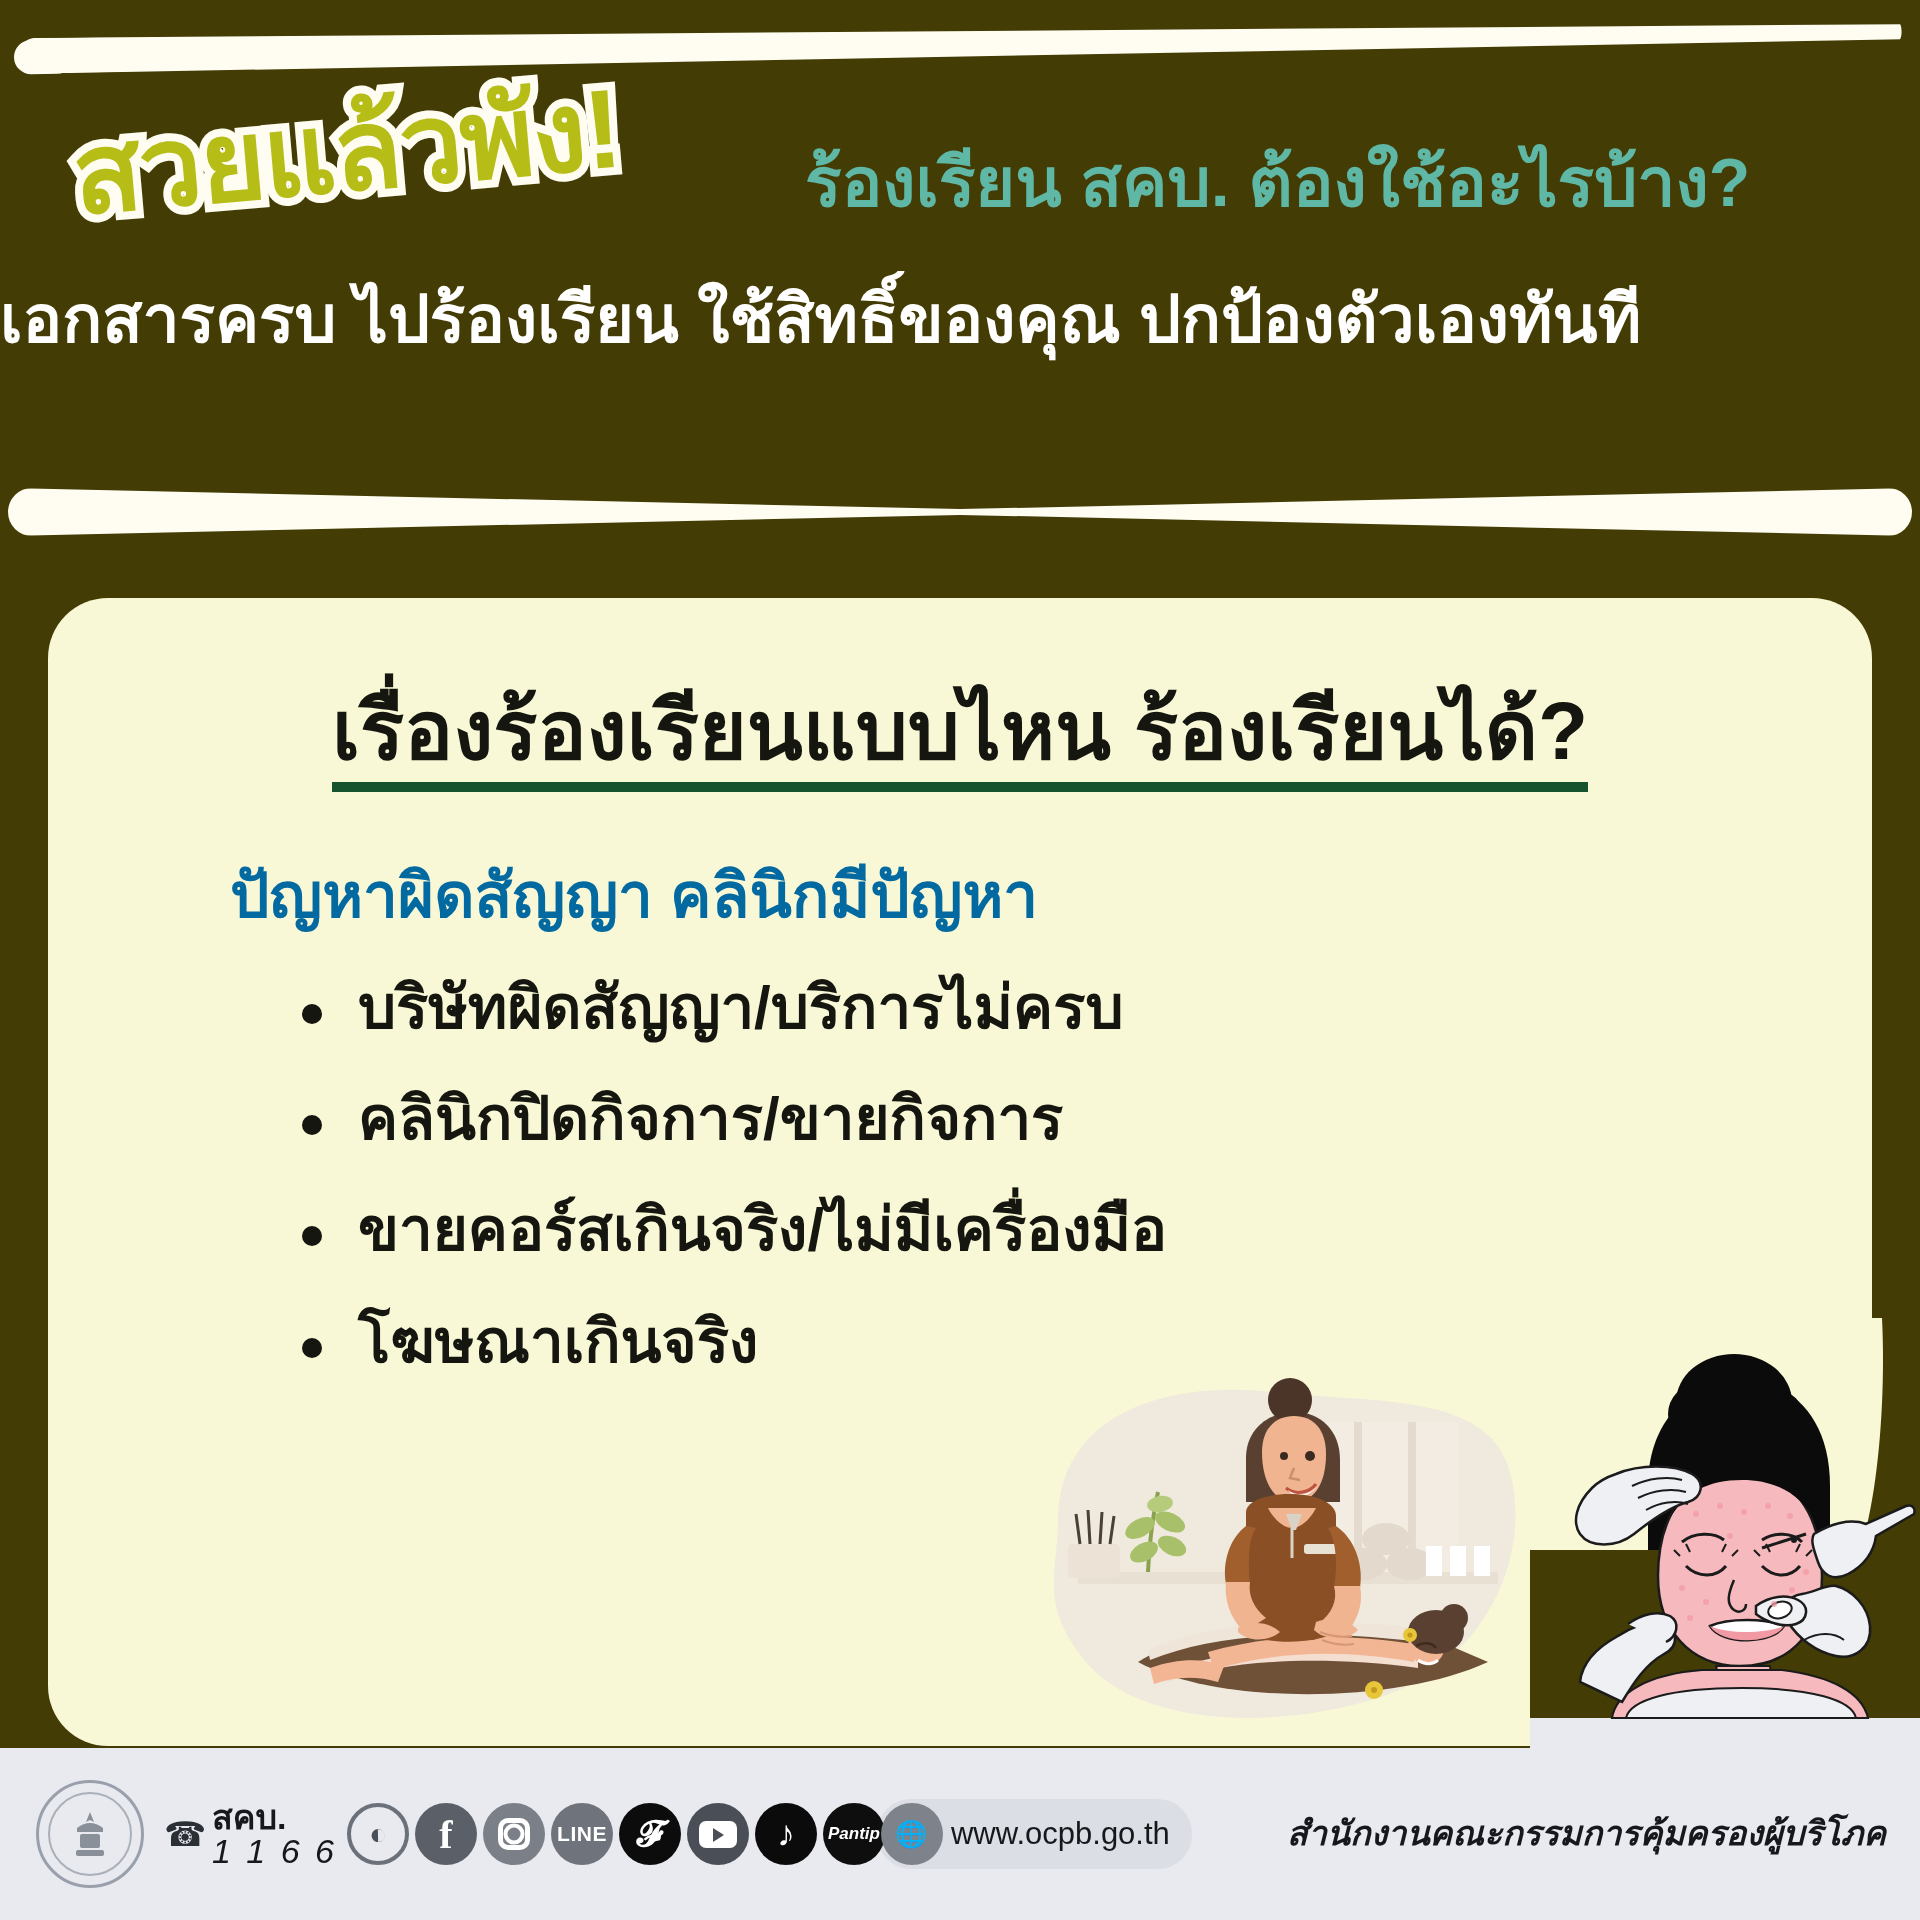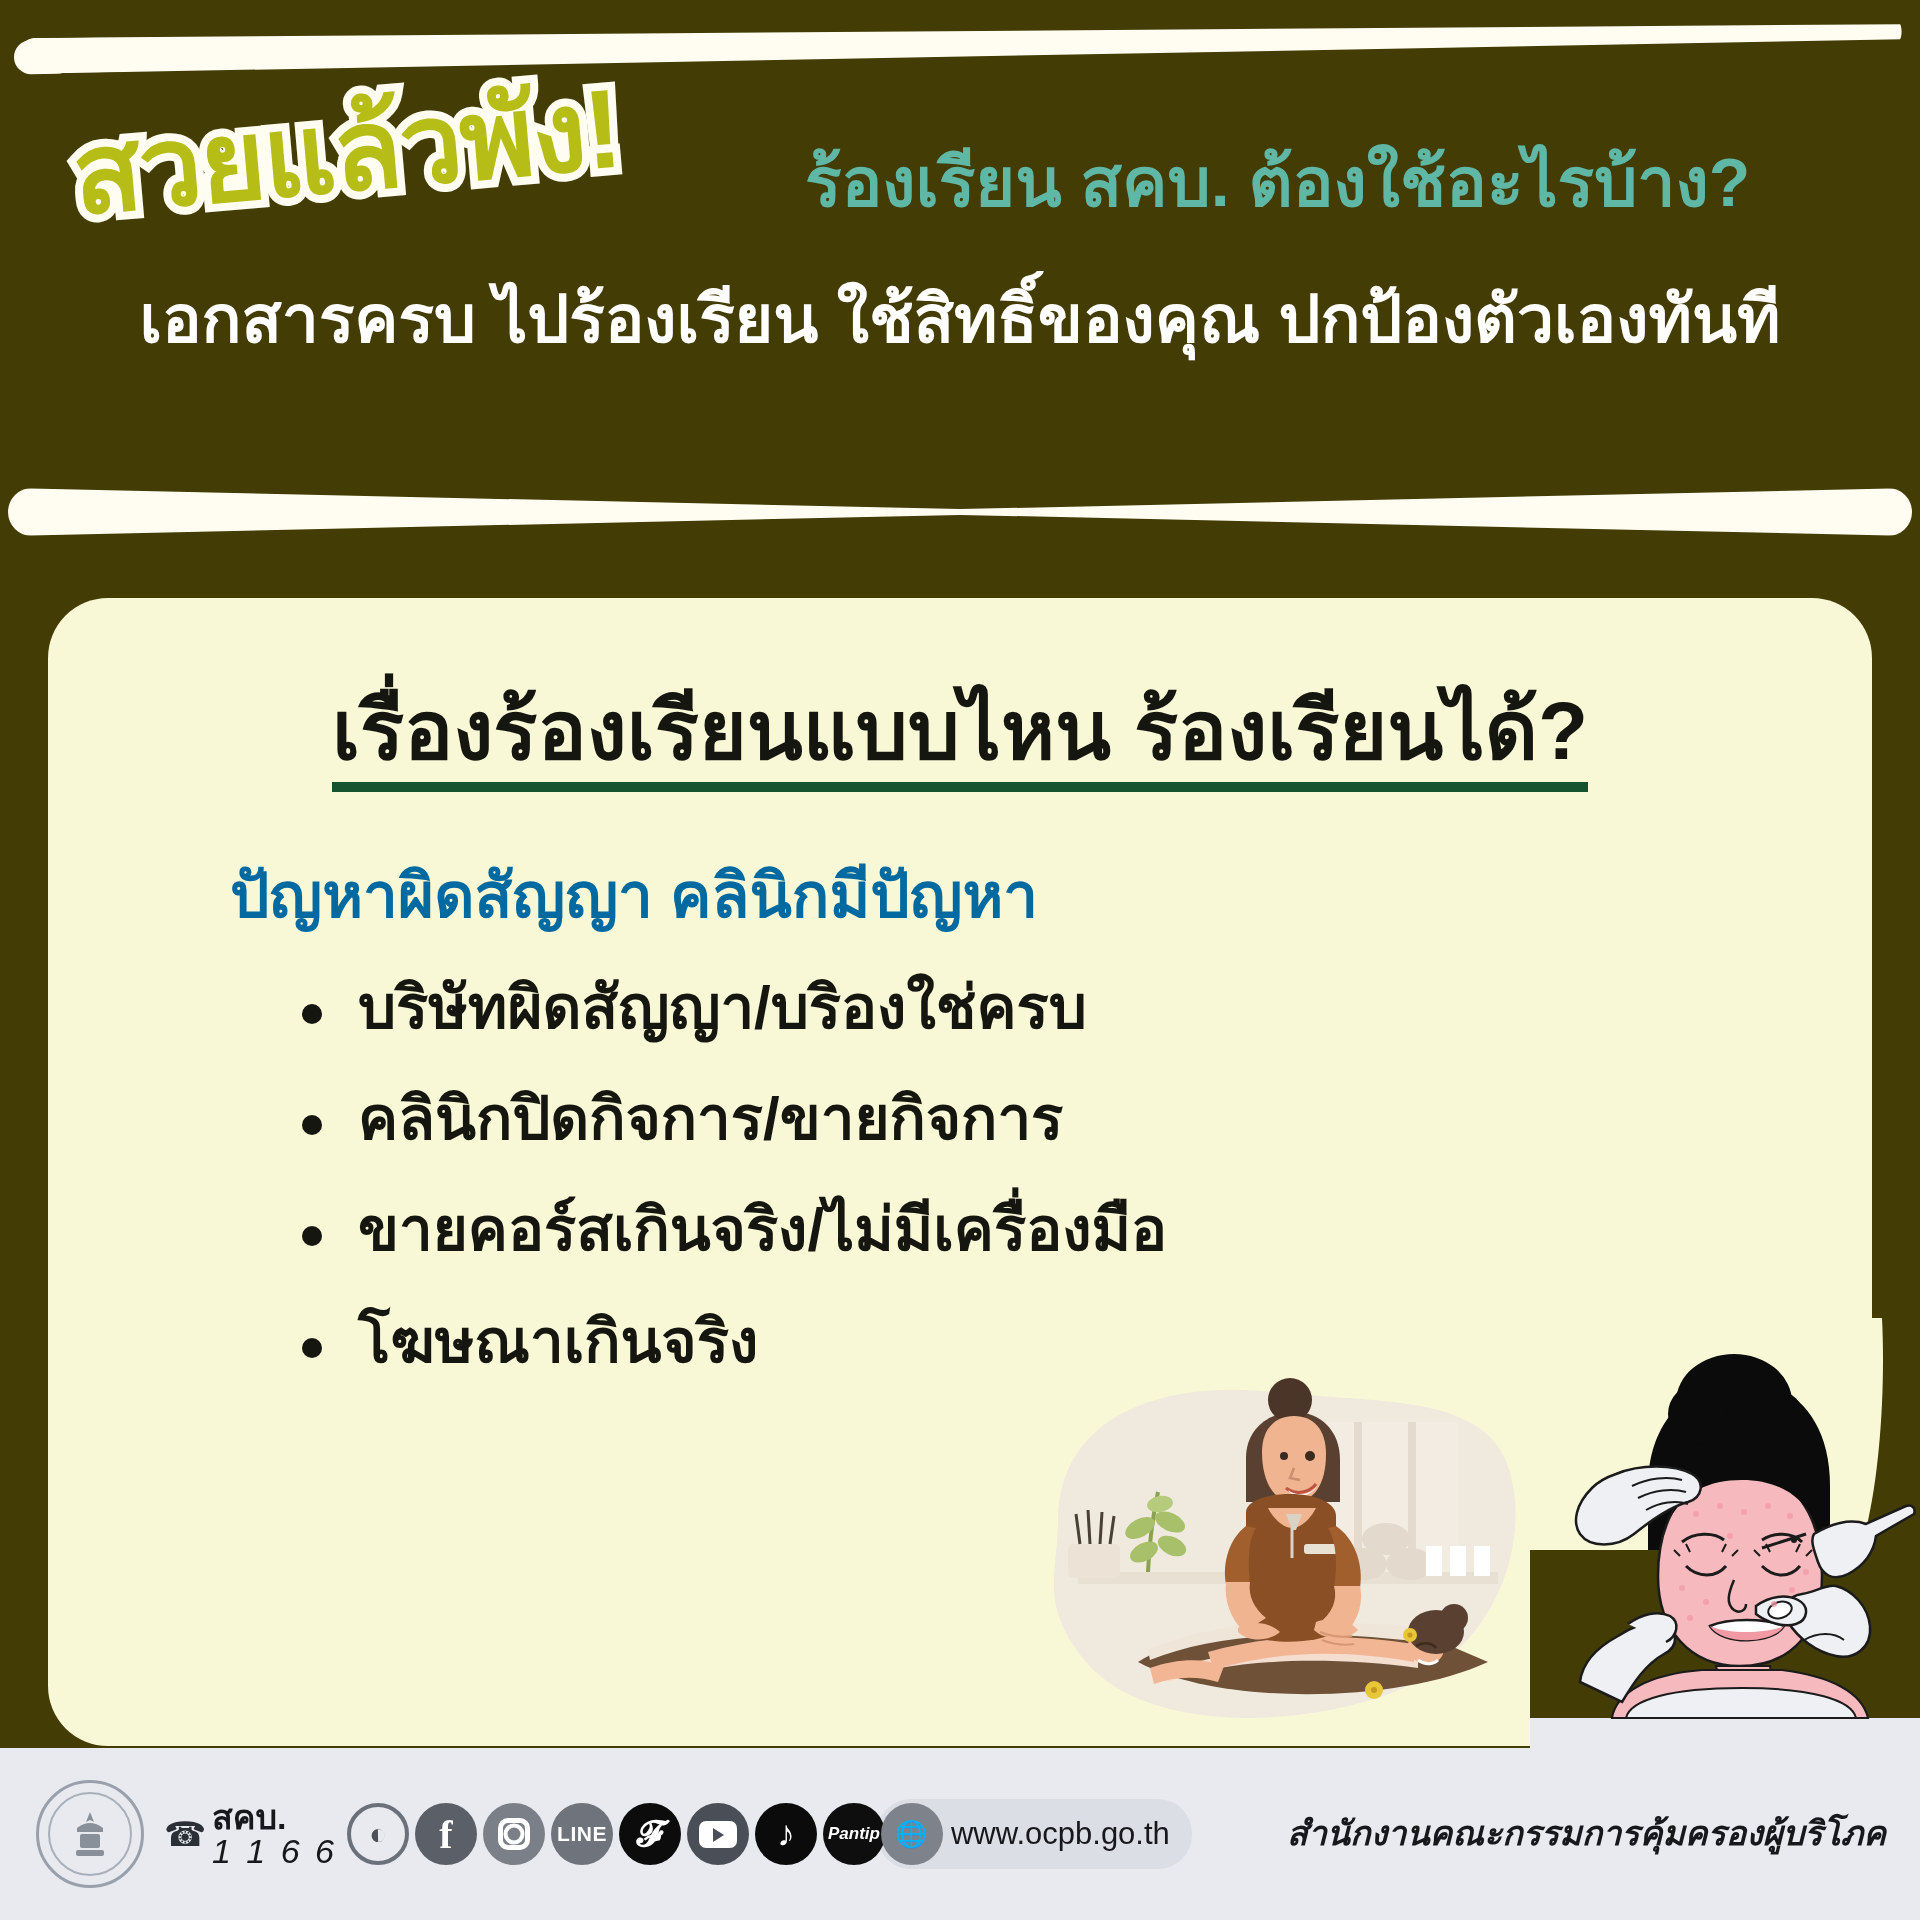--- a/index.html
+++ b/index.html
@@ -81,21 +81,21 @@
     font-size:68px;
     font-weight:bold;
     color:#5fb8a6;
     line-height:1;
     white-space:nowrap;
   }
 
   .headline {
     position:absolute;
     left:0; top:282px;
-    width:1920px;
+    width:1548px;
     text-align:center;
     font-size:66px;
     font-weight:bold;
     color:#ffffff;
     line-height:1.15;
     white-space:nowrap;
   }
 
   
   .card {
@@ -324,21 +324,21 @@
   <div class="headline">เอกสารครบ ไปร้องเรียน ใช้สิทธิ์ของคุณ ปกป้องตัวเองทันที</div>
 
   <div class="card">
     <div class="card-heading">
       <span>เรื่องร้องเรียนแบบไหน ร้องเรียนได้?</span>
     </div>
 
     <div class="card-lead">ปัญหาผิดสัญญา คลินิกมีปัญหา</div>
 
     <ul class="bullets">
-      <li>บริษัทผิดสัญญา/บริองใช่ครบ</li>
+      <li>บริษัทผิดสัญญา/บริการไม่ครบ</li>
       <li>คลินิกปิดกิจการ/ขายกิจการ</li>
       <li>ขายคอร์สเกินจริง/ไม่มีเครื่องมือ</li>
       <li>โฆษณาเกินจริง</li>
     </ul>
 
     <svg class="illus-spa" viewBox="0 0 520 400" style="position:absolute; left:970px; top:734px;">
       <path d="M40 190 C40 80 150 48 255 60 C360 72 470 60 492 140 C514 222 470 330 360 366 C250 400 120 392 68 330 C20 272 40 240 40 190 Z" fill="#efe9de"></path>
       <rect x="300" y="90" width="140" height="150" fill="#f3ece2"></rect>
       <rect x="336" y="90" width="8" height="150" fill="#e4dace"></rect>
       <rect x="390" y="90" width="8" height="150" fill="#e4dace"></rect>

